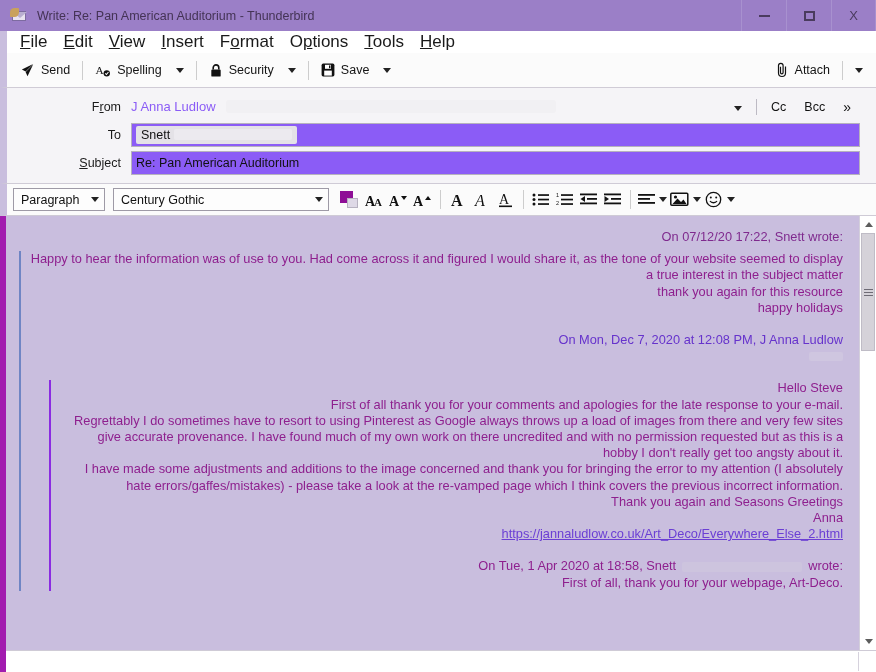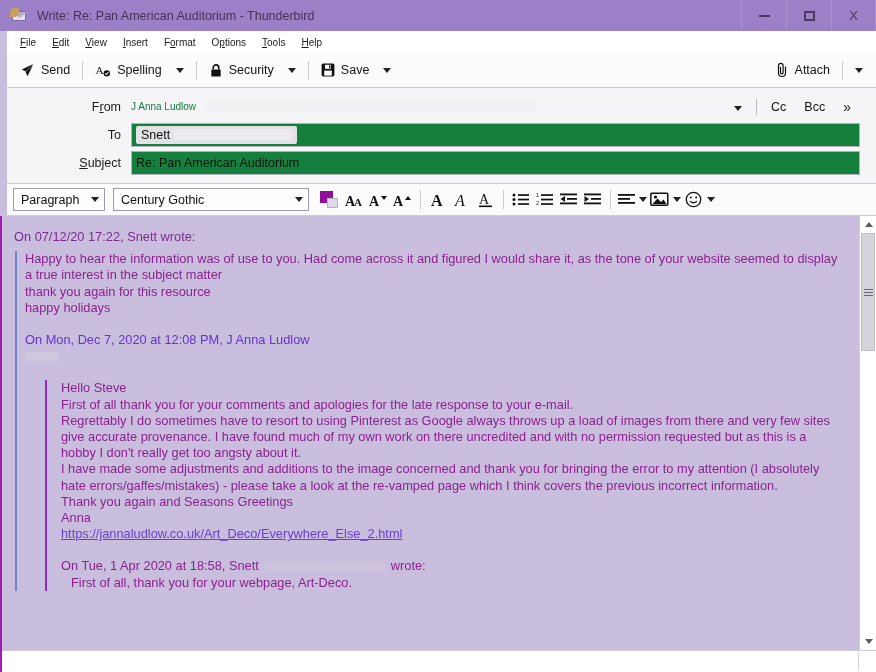--- a/index.html
+++ b/index.html
@@ -70,21 +70,21 @@
   
   .menubar {
     height: 22px;
     background: #ffffff;
     border-left: 7px solid #c9bede;
     display: flex; align-items: center;
     flex: none;
     padding-left: 7px;
   }
   .menu-item {
-    font-size: 10px; color: #1a1a1a;
+    font-size: 17px; color: #1a1a1a;
     padding: 2px 10px 2px 6px;
     white-space: nowrap;
     text-align: right;
   }
   .menu-item u { text-decoration: underline; }
 
   
   .toolbar {
     height: 35px;
     background: #fbfbfb;
@@ -120,32 +120,32 @@
     flex: none;
     padding: 6px 0 8px 0;
   }
   .hrow { display: flex; align-items: center; height: 25px; margin-bottom: 3px; }
   .hlabel {
     width: 124px; text-align: right; padding-right: 10px;
     font-size: 12.5px; color: #1a1a1a; flex: none;
   }
   .hlabel u { text-decoration: underline; }
   .hfrom-val {
-    font-size: 10px; color: #15803d; position: relative;
+    font-size: 13px; color: #8b5cf6; position: relative;
     flex: 1; display: flex; align-items: center;
   }
   .redact {
     background: #f1f0f3;
     border-radius: 3px;
     display: inline-block;
     height: 13px;
   }
   .hinput {
     flex: 1; height: 24px;
-    background: #15803d;
+    background: #8b5cf6;
     border: 1px solid #b6b2bd;
     display: flex; align-items: center;
     padding: 0 4px;
     font-size: 12.5px; color: #111;
     margin-right: 16px;
     position: relative;
   }
   .pill {
     display: inline-flex; align-items: center;
     background: #e4e2e7;
@@ -177,21 +177,21 @@
   }
   .select {
     height: 23px;
     border: 1px solid #9e9aa6;
     background: #fdfdfd;
     display: flex; align-items: center; justify-content: space-between;
     font-size: 12.5px; color: #111;
     padding: 0 5px 0 7px;
   }
   .sel-para { width: 92px; margin-right: 8px; }
-  .sel-font { width: 196px; margin-right: 8px; }
+  .sel-font { width: 216px; margin-right: 8px; }
   .fbtn {
     width: 24px; height: 26px;
     display: flex; align-items: center; justify-content: center;
     font-size: 15px; color: #111;
     flex: none;
   }
   .fsep { width: 1px; height: 19px; background: #cdcdcd; margin: 0 5px; flex: none; }
   .colorswatch { position: relative; width: 20px; height: 18px; }
   .colorswatch .c1 {
     position: absolute; left: 0; top: 0; width: 13px; height: 12px;
@@ -207,23 +207,24 @@
     border-right: 4px solid transparent;
     border-top: 5px solid #222;
     margin-left: 1px;
   }
 
   
   .bodywrap {
     flex: 1;
     display: flex;
     background: #ffffff;
-    border-left: 2px solid #a21caf;
+    border-left: 6px solid #a21caf;
     position: relative;
     overflow: hidden;
+    text-align: right;
   }
   .editor {
     flex: 1;
     background: #c9bede;
     padding: 13px 16px 0 12px;
     overflow: hidden;
     font-family: "Liberation Sans", sans-serif;
     font-size: 12.8px;
     line-height: 16.2px;
     color: #8e1f8e;

